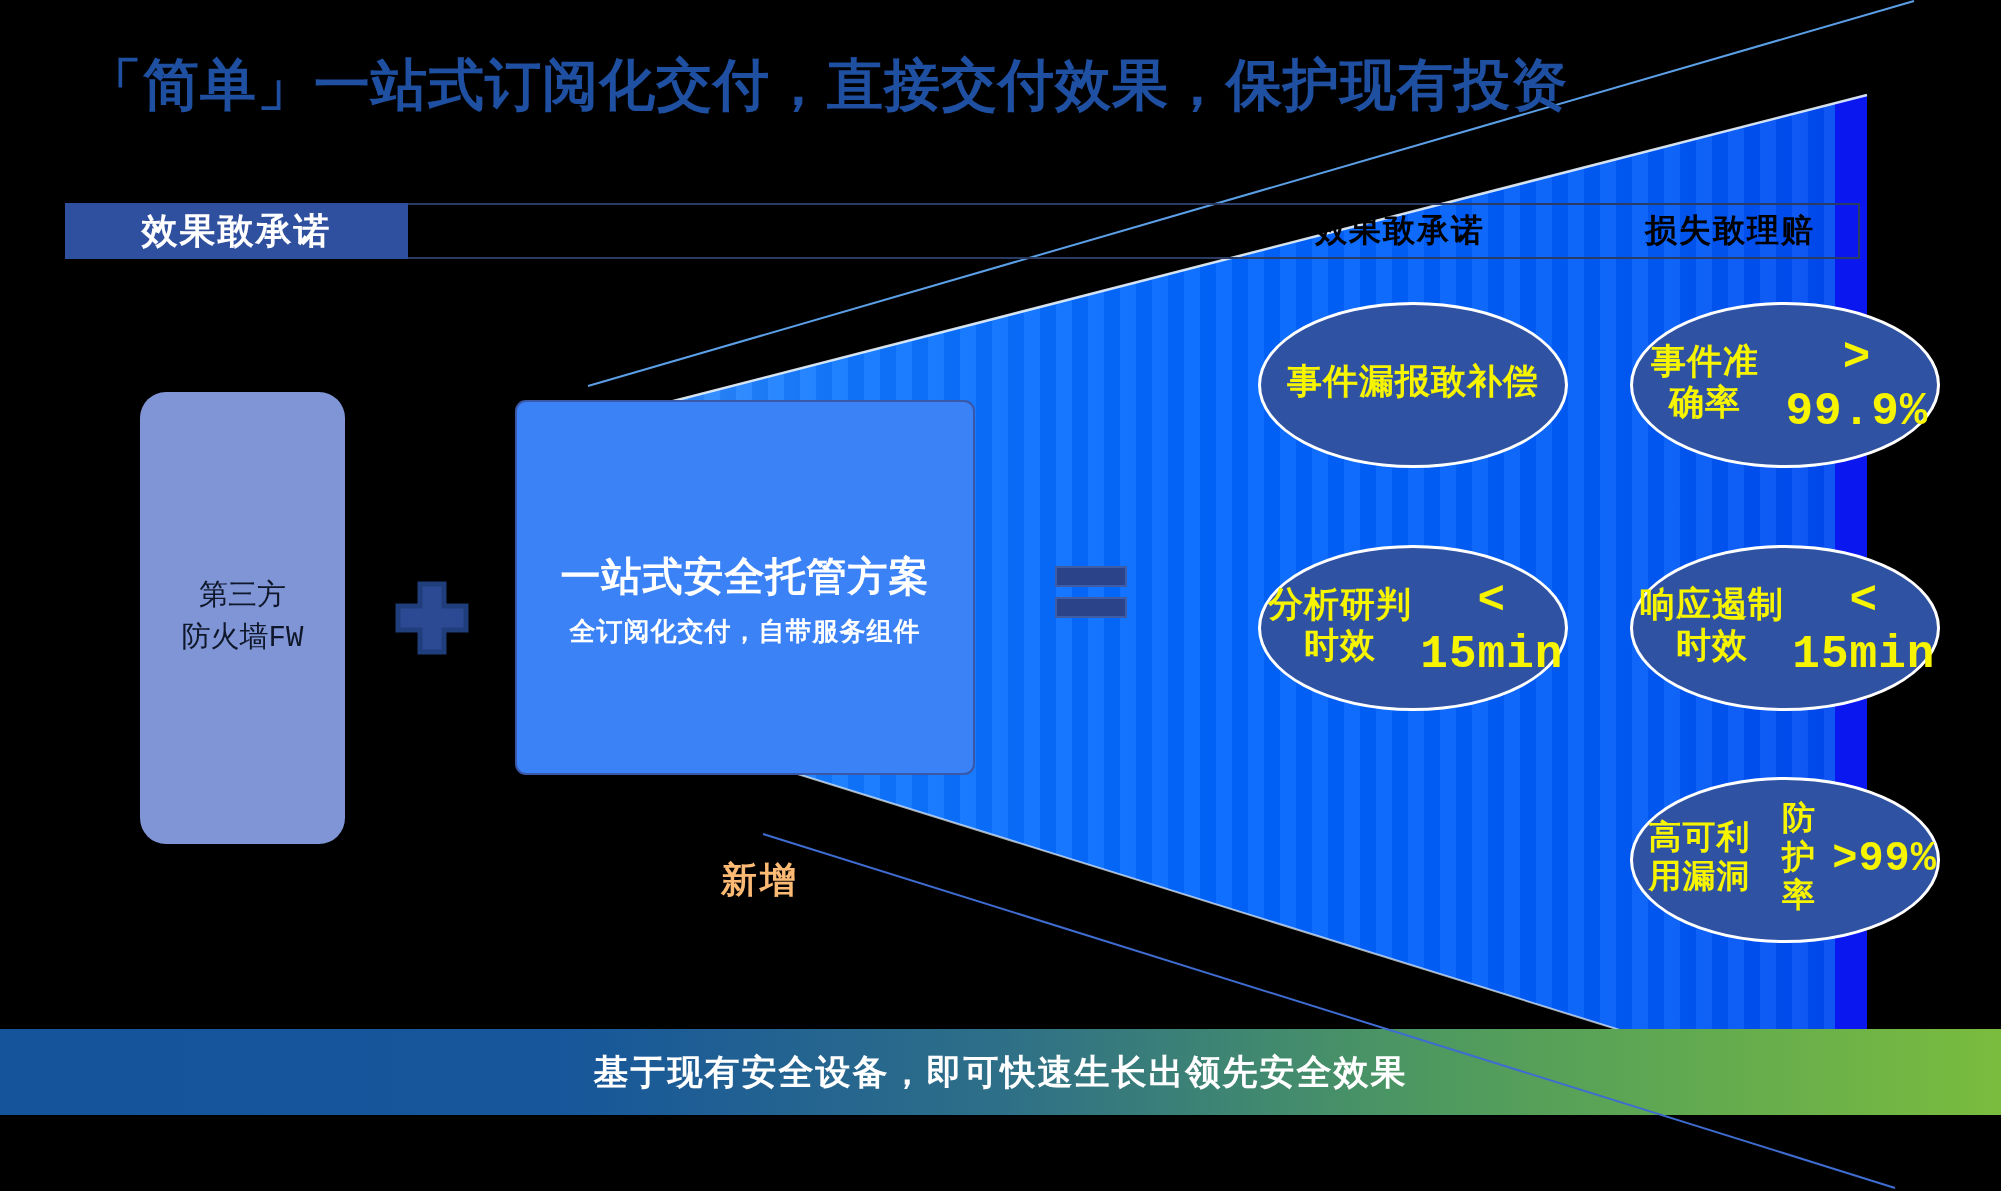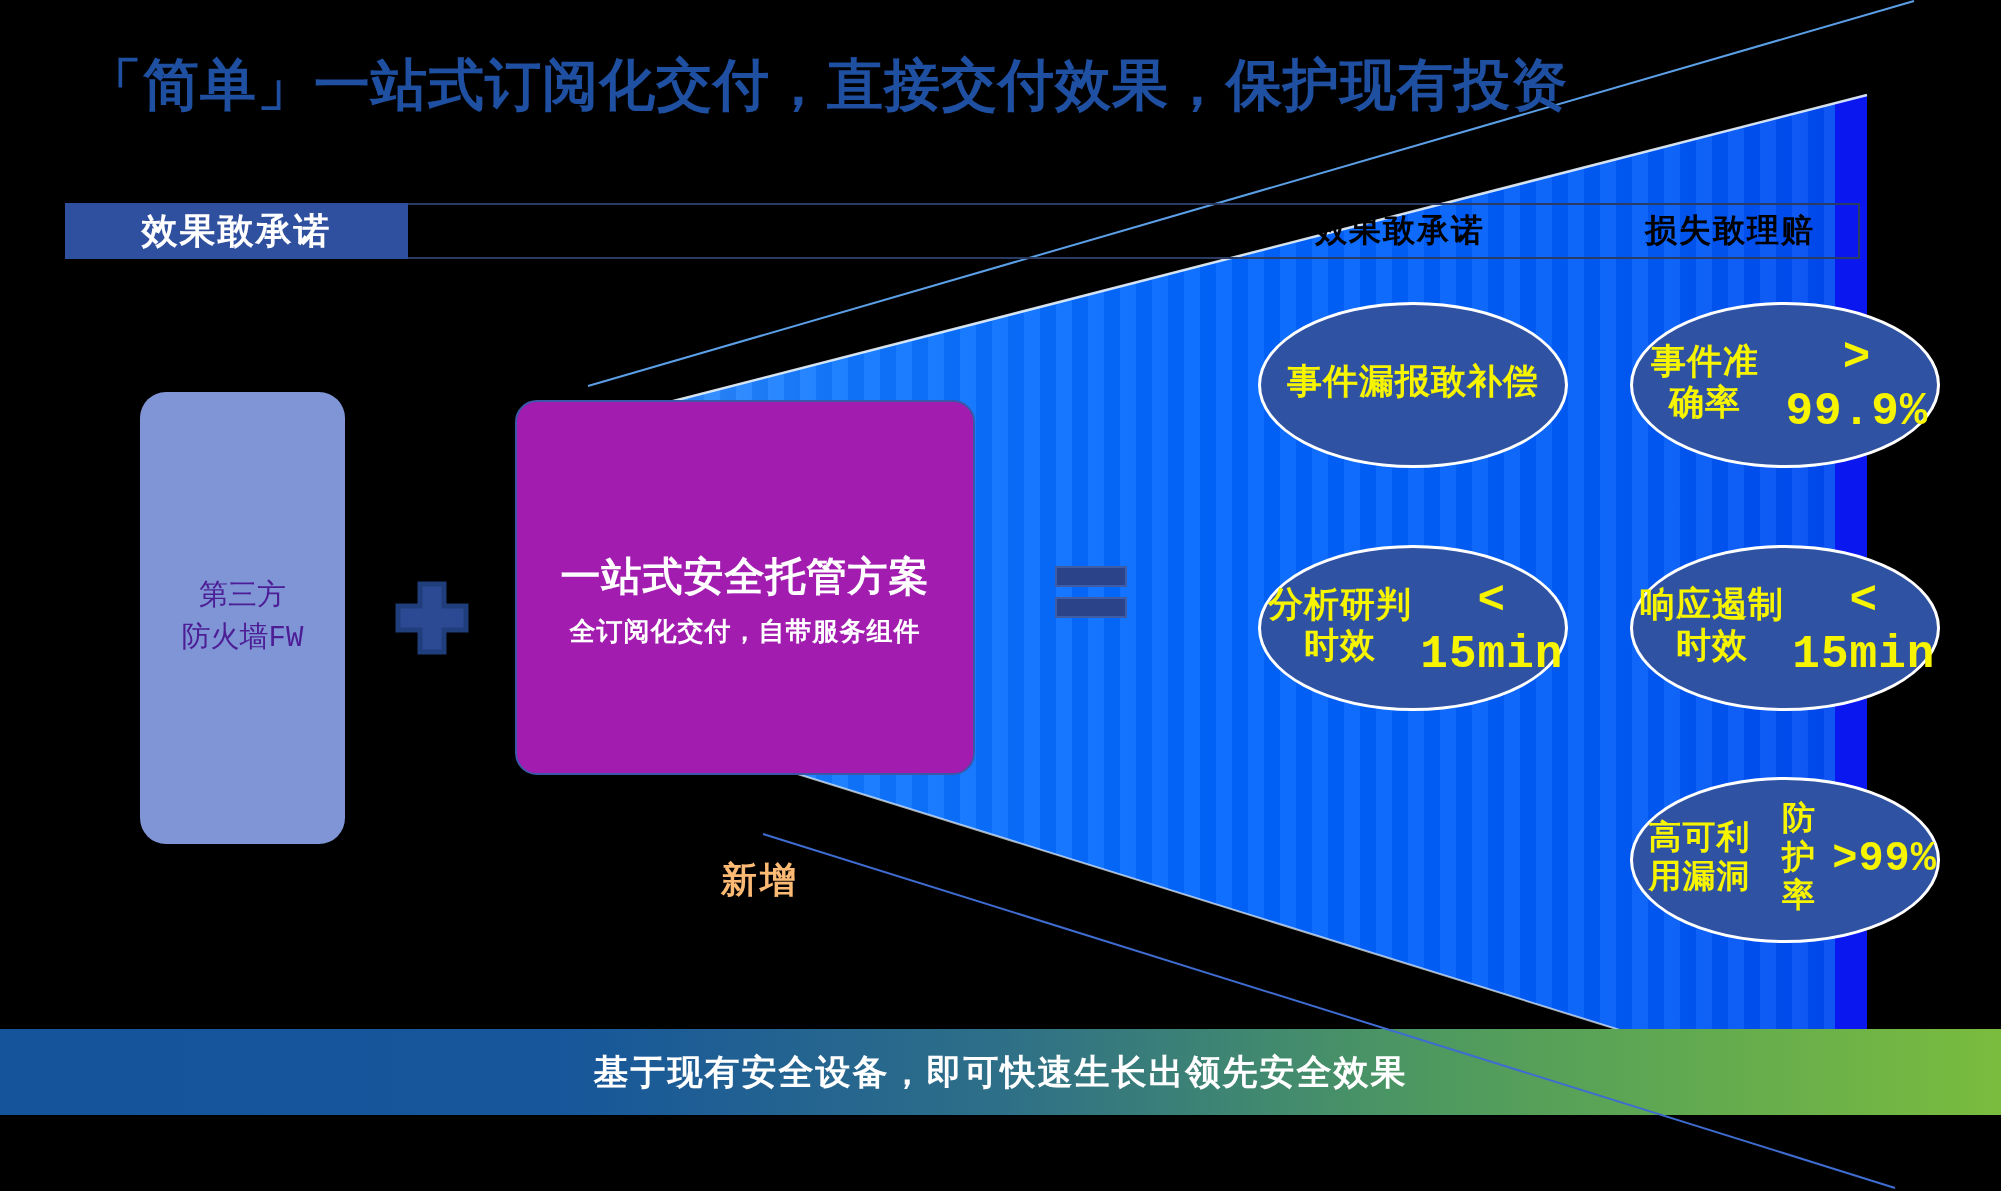--- a/index.html
+++ b/index.html
@@ -28,25 +28,25 @@
   .col-label{
     top:207px;height:48px;display:flex;align-items:center;justify-content:center;
     color:#000;font-size:32px;font-weight:bold;letter-spacing:2px;
   }
   .col-label.c1{left:1250px;width:300px;}
   .col-label.c2{left:1580px;width:300px;}
   
   .fw-box{
     left:140px;top:392px;width:205px;height:452px;border-radius:26px;
     background:#8095D6;display:flex;flex-direction:column;align-items:center;justify-content:center;
-    color:#4c1d95;font-size:29px;line-height:1.45;text-align:center;
+    color:#0f172a;font-size:29px;line-height:1.45;text-align:center;
   }
   .solution-box{
-    left:515px;top:400px;width:460px;height:375px;border-radius:22px;
-    background:#a21caf;border:2px solid #3B57A8;box-sizing:border-box;
+    left:515px;top:400px;width:460px;height:375px;border-radius:11px;
+    background:#3b82f6;border:2px solid #3B57A8;box-sizing:border-box;
     display:flex;flex-direction:column;align-items:center;justify-content:center;
     color:#fff;text-align:center;padding-top:22px;
   }
   .solution-box .t{font-size:40px;font-weight:bold;letter-spacing:1px;}
   .solution-box .s{font-size:26px;font-weight:bold;margin-top:10px;letter-spacing:1px;}
   .new-label{
     left:686px;top:856px;font-size:36px;font-weight:bold;color:#fdba74;letter-spacing:3px;margin-left:35px;
   }
   
   .plus-wrap{left:392px;top:578px;width:80px;height:80px;}

